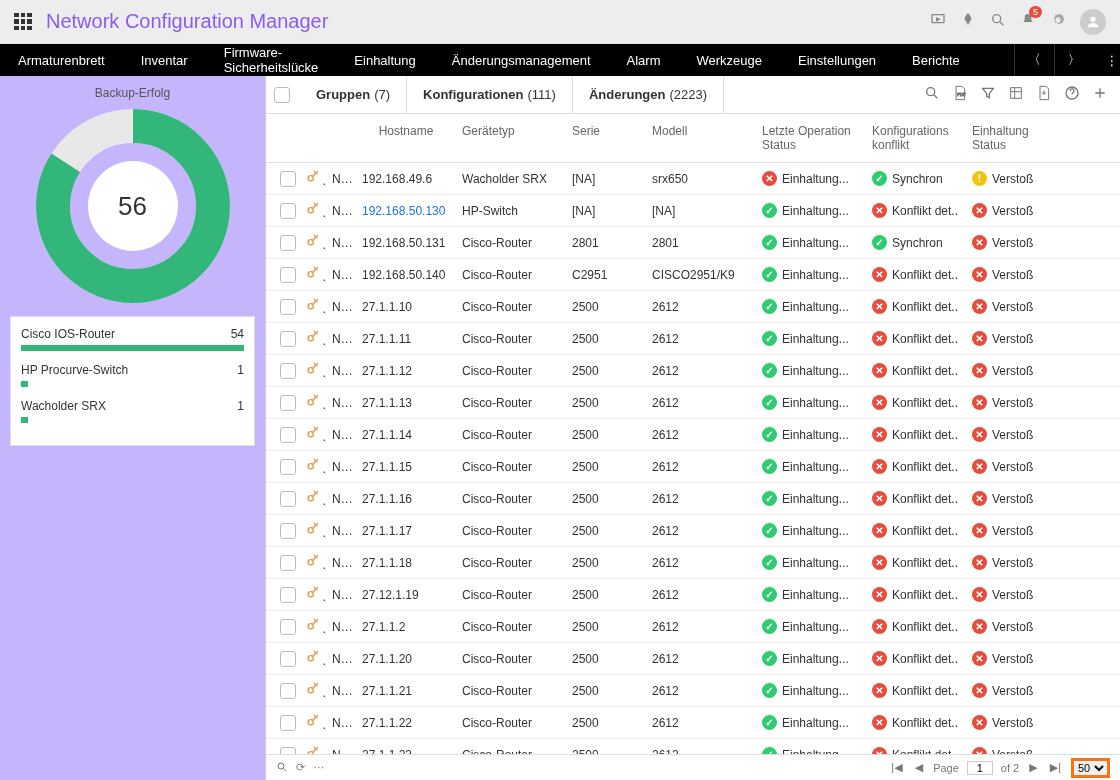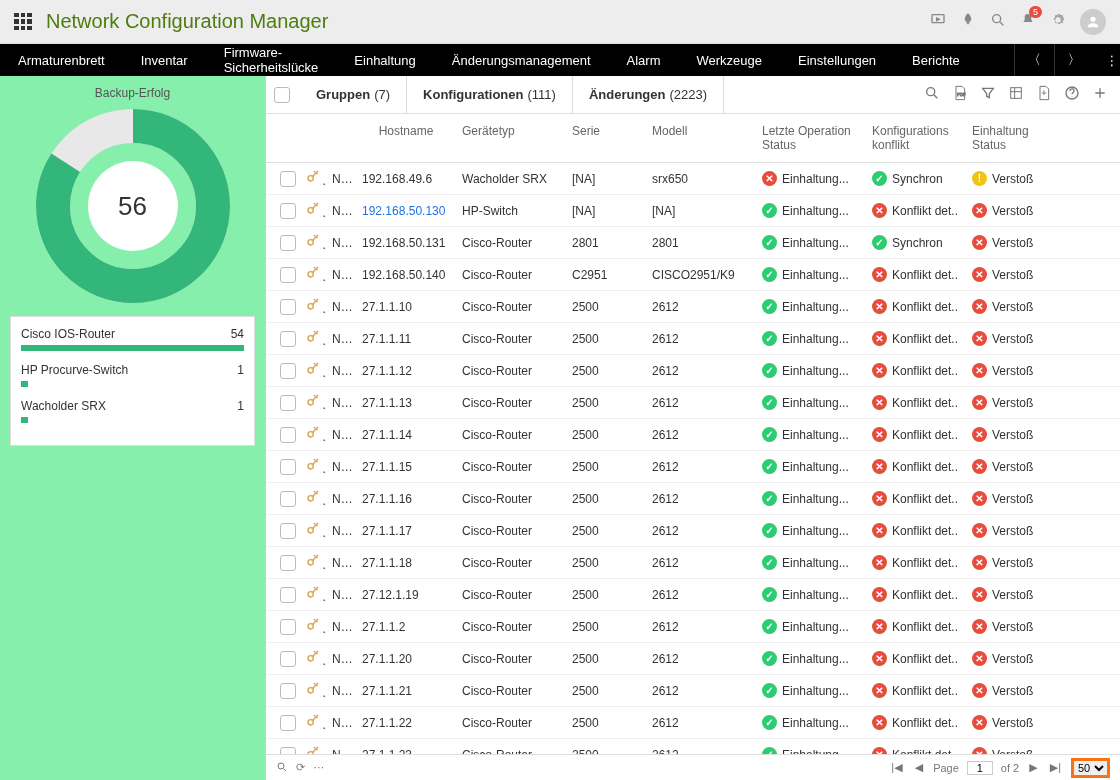--- a/index.html
+++ b/index.html
@@ -1,31 +1,31 @@
 <!DOCTYPE html>
 <html><head>
 <meta charset="utf-8">
 <style>
 *{box-sizing:border-box;margin:0;padding:0;font-family:-apple-system,"Segoe UI",Arial,sans-serif}
 body{width:1120px;height:780px;background:#ededed;overflow:hidden;font-size:13px;color:#333}
 .top{height:44px;background:#ededed;display:flex;align-items:center;padding:0 14px;border-bottom:1px solid #ddd}
 .apps{width:18px;height:18px;display:grid;grid-template-columns:repeat(3,1fr);grid-template-rows:repeat(3,1fr);gap:2px;margin-right:14px;cursor:pointer}
 .apps span{background:#333}
-.title{font-size:20px;color:#4d7c0f;font-weight:300}
+.title{font-size:20px;color:#8b5cf6;font-weight:300}
 .sp{flex:1}
 .ticons{display:flex;gap:14px;align-items:center}
 .ticons>*{cursor:pointer;color:#888;position:relative}
 .badge{position:absolute;top:-6px;right:-6px;background:#e74c3c;color:#fff;font-size:9px;border-radius:8px;padding:1px 4px}
 .avatar{width:26px;height:26px;border-radius:50%;background:#ccc;display:flex;align-items:center;justify-content:center}
 .menu{height:32px;background:#000;color:#fff;display:flex;align-items:center;font-size:13px}
 .menu>div{padding:0 18px;height:100%;display:flex;align-items:center;cursor:pointer}
 .menu .arr{width:40px;justify-content:center;border-left:1px solid #333}
 .menu .more{width:30px;justify-content:center}
 .main{display:flex;height:calc(100% - 76px)}
-.side{width:265px;background:#86efac;padding:10px 0}
+.side{width:265px;background:#c4b5fd;padding:10px 0}
 .dtitle{text-align:center;font-size:12px;color:#555;margin-bottom:6px}
 .donut{width:200px;height:200px;margin:0 auto;position:relative}
 .donut svg{transform:rotate(-90deg)}
 .dcenter{position:absolute;top:50%;left:50%;transform:translate(-50%,-50%);background:#fff;width:90px;height:90px;border-radius:50%;display:flex;align-items:center;justify-content:center;font-size:26px;color:#333}
 .tabs2{display:flex;border:1px solid #ddd;margin:12px 10px 0;background:#fff}
 .tabs2>div{padding:8px 10px;font-size:11px;border-right:1px solid #ddd;cursor:pointer;white-space:nowrap;overflow:hidden}
 .tabs2>div:last-child{border-right:none;flex:0 0 30px;text-align:center;color:#aaa}
 .tabs2>.act{font-weight:bold}
 .bars{background:#fff;margin:10px;border:1px solid #ddd;padding:10px}
 .brow{margin-bottom:12px}

